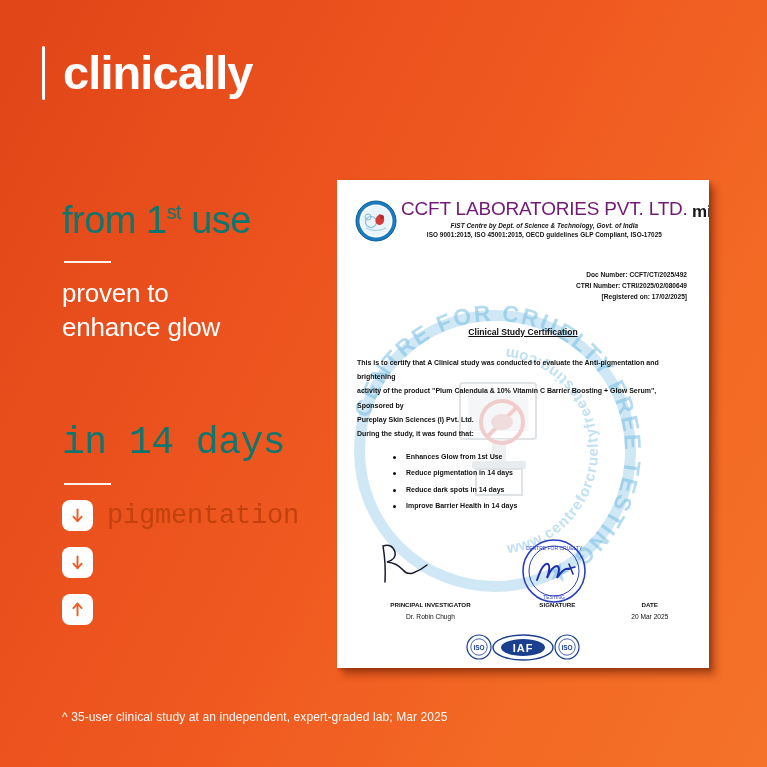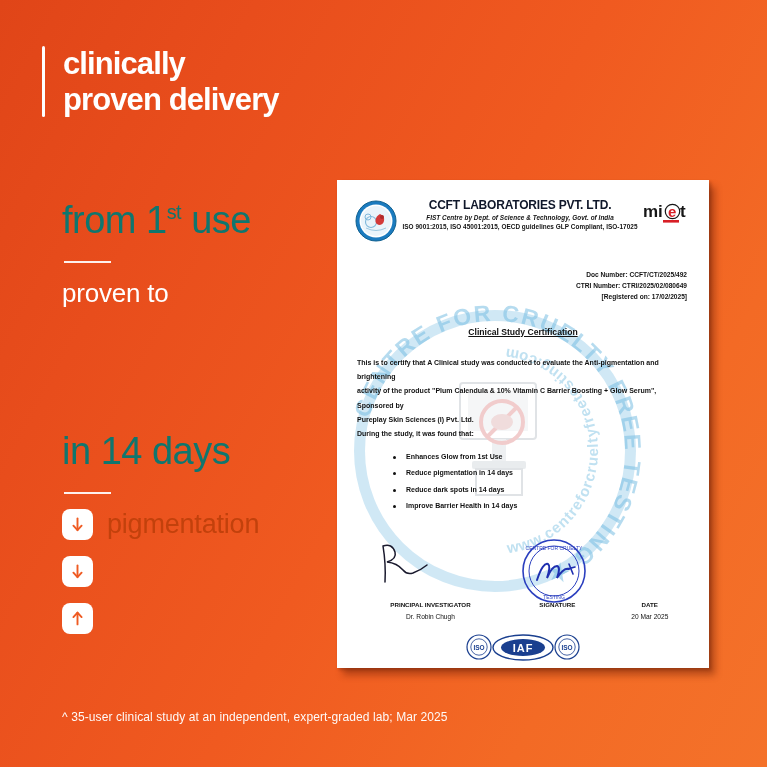--- a/index.html
+++ b/index.html
@@ -26,21 +26,21 @@
     align-items: stretch;
   }
   .headline-bar {
     width: 3px;
     background: #ffffff;
     margin-right: 18px;
     border-radius: 2px;
   }
   .headline {
     color: #ffffff;
-    font-size: 31px;
+    font-size: 47px;
     font-weight: bold;
     line-height: 1.15;
     letter-spacing: -0.9px;
   }
   .headline .ln { display: block; white-space: nowrap; }
 
   .block-2 { position: absolute; left: 62px; top: 200px; }
   .big-line {
     color: #0f766e;
     font-size: 38px;
@@ -61,21 +61,21 @@
   }
   .sub-line {
     color: #ffffff;
     font-size: 26px;
     font-weight: normal;
     line-height: 1.3;
     letter-spacing: -0.2px;
     white-space: nowrap;
   }
 
-  .block-3 { position: absolute; left: 62px; top: 431px; }
+  .block-3 { position: absolute; left: 62px; top: 422px; font-family: Liberation Mono, monospace; }
 
   .bullets { margin-top: 4px; }
   .bullet-row {
     display: flex;
     align-items: center;
     margin-bottom: 13px;
     height: 34px;
   }
   .bullet-icon {
     width: 31px; height: 31px;
@@ -150,24 +150,24 @@
   .cert-header {
     position: relative;
     display: flex;
     align-items: flex-start;
     z-index: 4;
     height: 58px;
   }
   .lab-seal { width: 42px; height: 42px; flex: 0 0 auto; margin-top: 2px; margin-left: 2px; }
   .lab-title-wrap { flex: 1 1 auto; text-align: center; padding: 0 4px; }
   .lab-name {
-    font-size: 12px;
-    font-weight: bold;
+    font-size: 19px;
+    font-weight: normal;
     letter-spacing: -0.2px;
-    color: #0f172a;
+    color: #701a75;
     white-space: nowrap;
   }
   .lab-sub1 { font-size: 6.4px; font-style: italic; font-weight: bold; color: #111; margin-top: 2px; letter-spacing: 0.05px; }
   .lab-sub2 { font-size: 6.4px; font-weight: bold; color: #111; margin-top: 1.5px; letter-spacing: 0.05px; }
   .miet-logo { width: 50px; flex: 0 0 auto; margin-top: 2px; }
 
   .doc-meta {
     position: relative;
     z-index: 4;
     text-align: right;
@@ -263,28 +263,28 @@
 </style>
 </head>
 <body>
 
 <div class="left-col">
 
   <div class="headline-wrap">
     <div class="headline-bar"></div>
     <div class="headline">
       <span class="ln">clinically</span>
-      <span class="ln">proven delivery</span>
     </div>
   </div>
 
   <div class="block-2">
     <div class="big-line"><span>from 1</span><sup>st</sup><span> use</span></div>
     <div class="rule"></div>
     <div class="sub-line">proven to</div>
+    <div class="sub-line">enhance glow</div>
   </div>
 
   <div class="block-3">
     <div class="big-line">in 14 days</div>
     <div class="rule"></div>
 
     <div class="bullets">
 
       <div class="bullet-row">
         <span class="bullet-icon">

